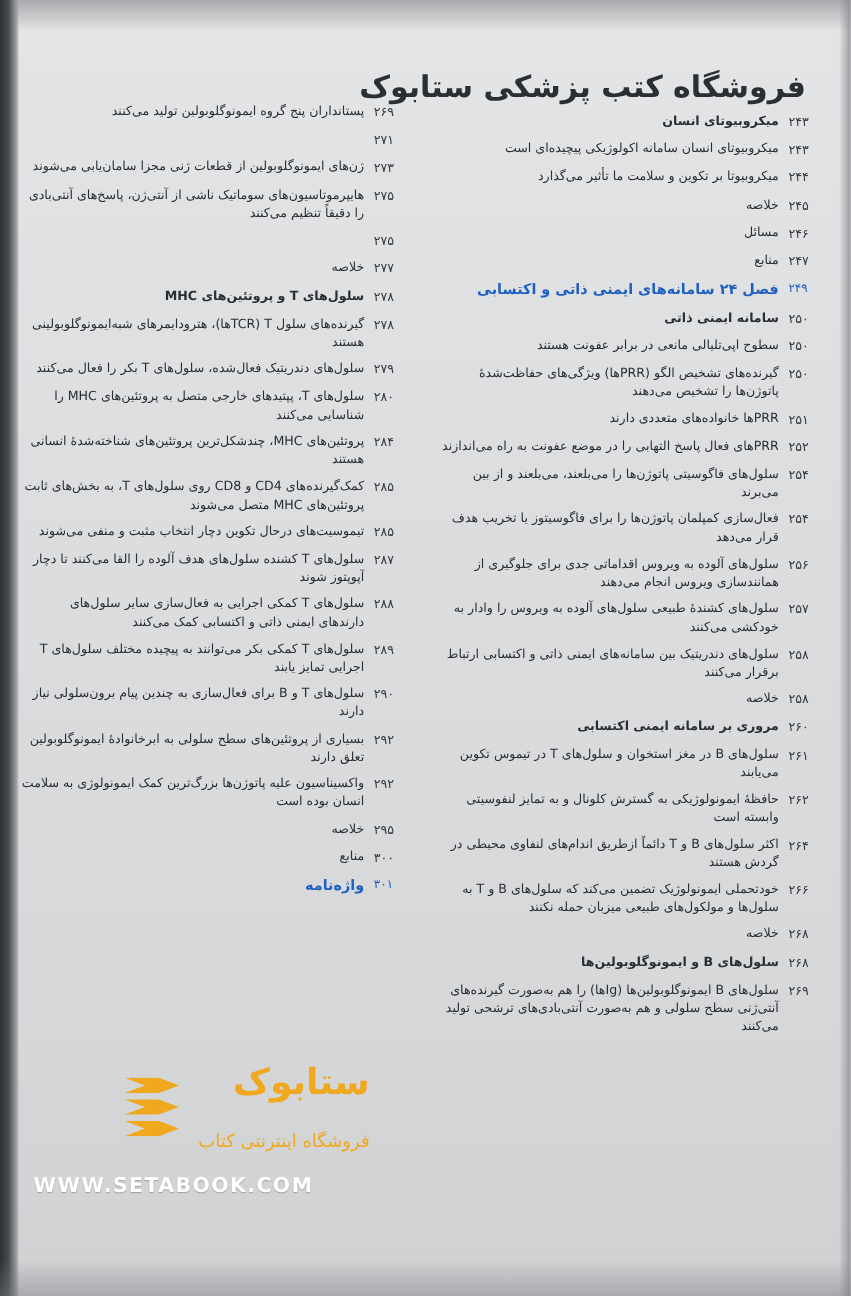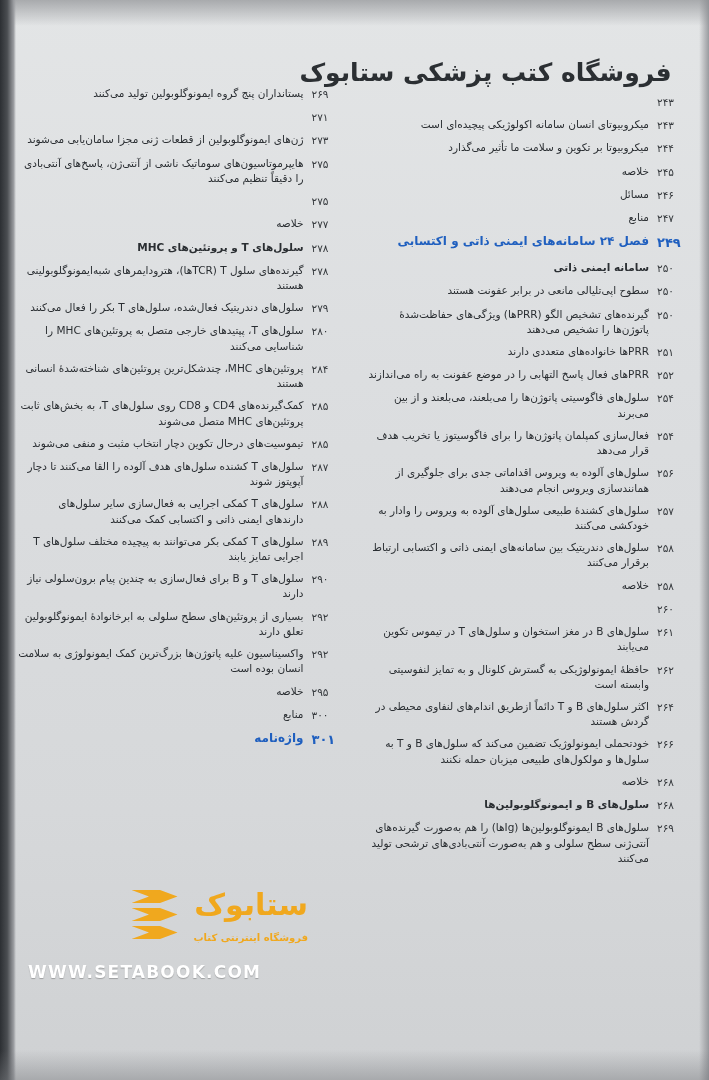--- a/index.html
+++ b/index.html
@@ -94,21 +94,21 @@
     white-space: nowrap;
   }
   .entry-text {
     flex: 1 1 auto;
     font-size: 10.5px;
     color: #2a2e32;
     text-align: right;
     padding-right: 6px;
   }
   .toc-row.accent .entry-text { color: #1f5fbf; font-weight: bold; font-size: 12px; }
-  .toc-row.accent .page-num { color: #1f5fbf; font-weight: bold; font-size: 13px; }
+  .toc-row.accent .page-num { color: #1f5fbf; font-weight: normal; font-size: 10px; }
   .toc-row.sub .entry-text { font-weight: bold; }
 
   
   .logo-block {
     position: absolute;
     left: 28px;
     bottom: 72px;
     width: 280px;
     height: 120px;
     direction: rtl;
@@ -139,25 +139,24 @@
   .logo-text { display: flex; flex-direction: column; align-items: flex-start; justify-content: center; }
   .logo-word {
     font-size: 30px;
     font-weight: bold;
     color: #f0a81e;
     line-height: 1;
     letter-spacing: 1px;
     direction: rtl;
   }
   .logo-sub {
-    font-size: 10px;
+    font-size: 15px;
     color: #f0a81e;
-    margin-top: 12px;
-    direction: rtl;
-    font-weight: bold;
+    margin-top: 24px;
+    direction: rtl;
   }
   .logo-url {
     margin-top: 18px;
     font-size: 17px;
     font-weight: bold;
     color: #ffffff;
     letter-spacing: 1.2px;
     direction: ltr;
     text-align: left;
     text-shadow: 0 1px 1px rgba(0,0,0,0.25);
@@ -171,20 +170,21 @@
   <div class="gutter-left"></div>
   <div class="gutter-right"></div>
   <div class="bottom-shadow"></div>
 
   <div class="watermark-title">فروشگاه کتب پزشکی ستابوک</div>
 
   <div class="columns">
     <div class="col col-right" id="col-right">
         <div class="toc-row sub">
           <div class="page-num">۲۴۳</div>
+          <div class="entry-text">میکروبیوتای انسان</div>
         </div>
         <div class="toc-row">
           <div class="page-num">۲۴۳</div>
           <div class="entry-text">میکروبیوتای انسان سامانه اکولوژیکی پیچیده‌ای است</div>
         </div>
         <div class="toc-row">
           <div class="page-num">۲۴۴</div>
           <div class="entry-text">میکروبیوتا بر تکوین و سلامت ما تأثیر می‌گذارد</div>
         </div>
         <div class="toc-row">
@@ -242,20 +242,21 @@
         <div class="toc-row">
           <div class="page-num">۲۵۸</div>
           <div class="entry-text">سلول‌های دندریتیک بین سامانه‌های ایمنی ذاتی و اکتسابی ارتباط برقرار می‌کنند</div>
         </div>
         <div class="toc-row">
           <div class="page-num">۲۵۸</div>
           <div class="entry-text">خلاصه</div>
         </div>
         <div class="toc-row sub">
           <div class="page-num">۲۶۰</div>
+          <div class="entry-text">مروری بر سامانه ایمنی اکتسابی</div>
         </div>
         <div class="toc-row">
           <div class="page-num">۲۶۱</div>
           <div class="entry-text">سلول‌های B در مغز استخوان و سلول‌های T در تیموس تکوین می‌یابند</div>
         </div>
         <div class="toc-row">
           <div class="page-num">۲۶۲</div>
           <div class="entry-text">حافظهٔ ایمونولوژیکی به گسترش کلونال و به تمایز لنفوسیتی وابسته است</div>
         </div>
         <div class="toc-row">

